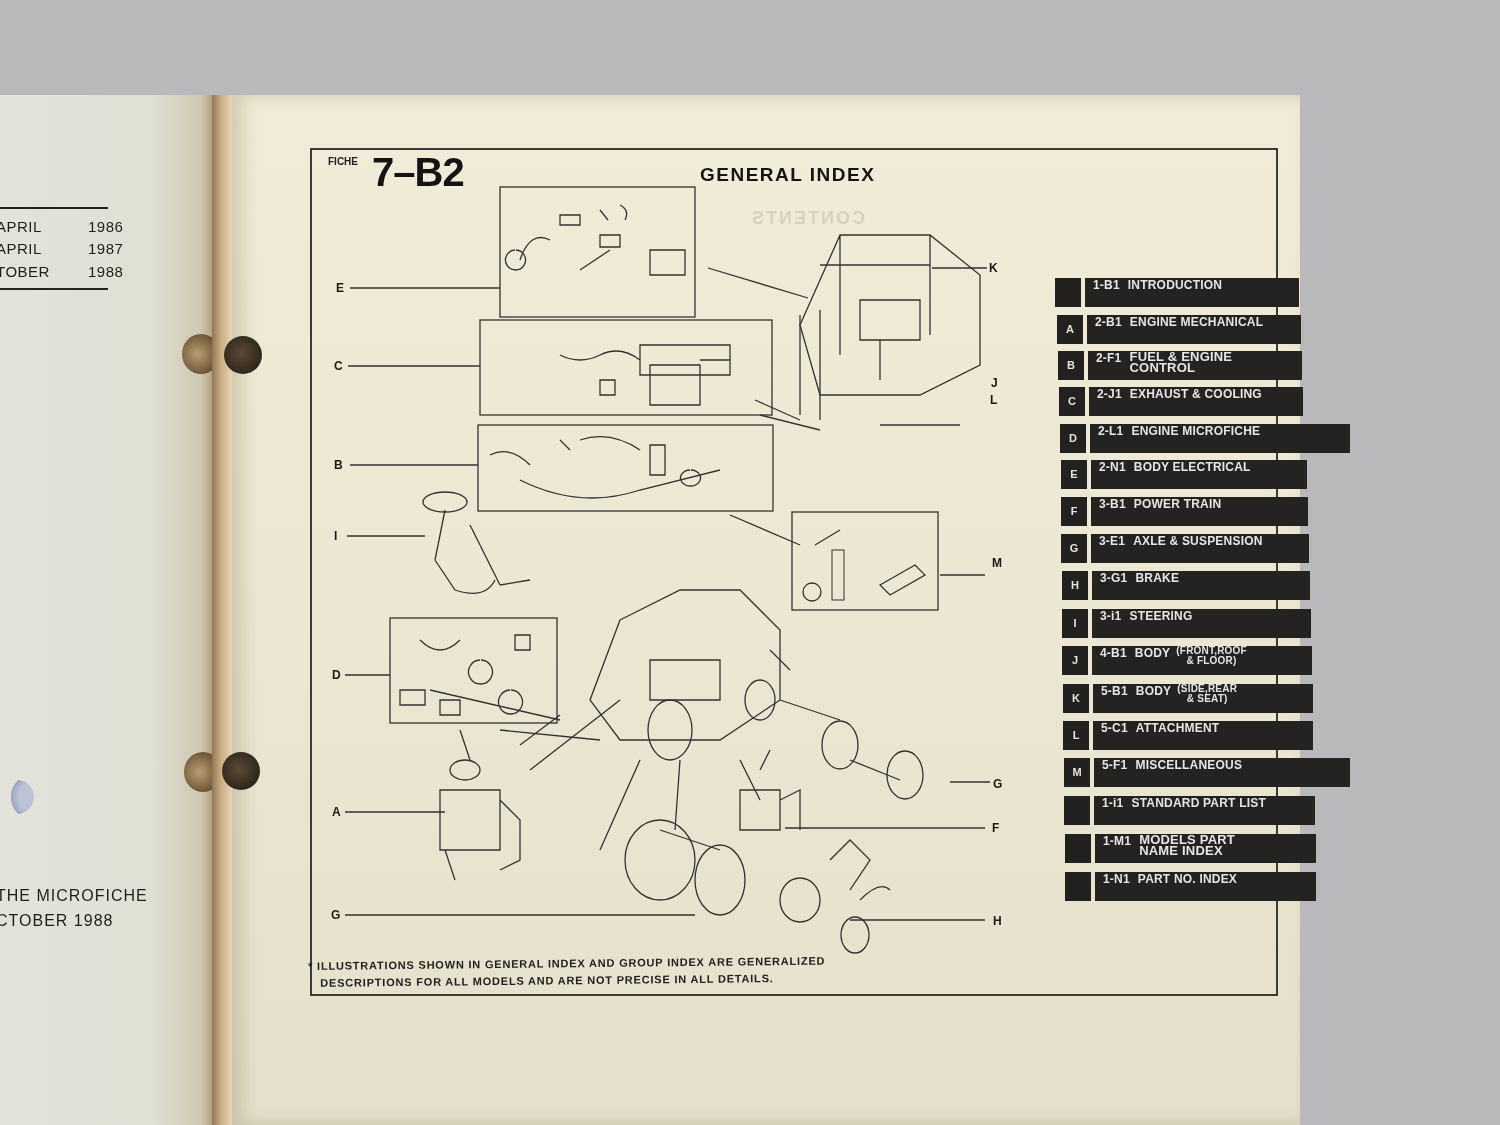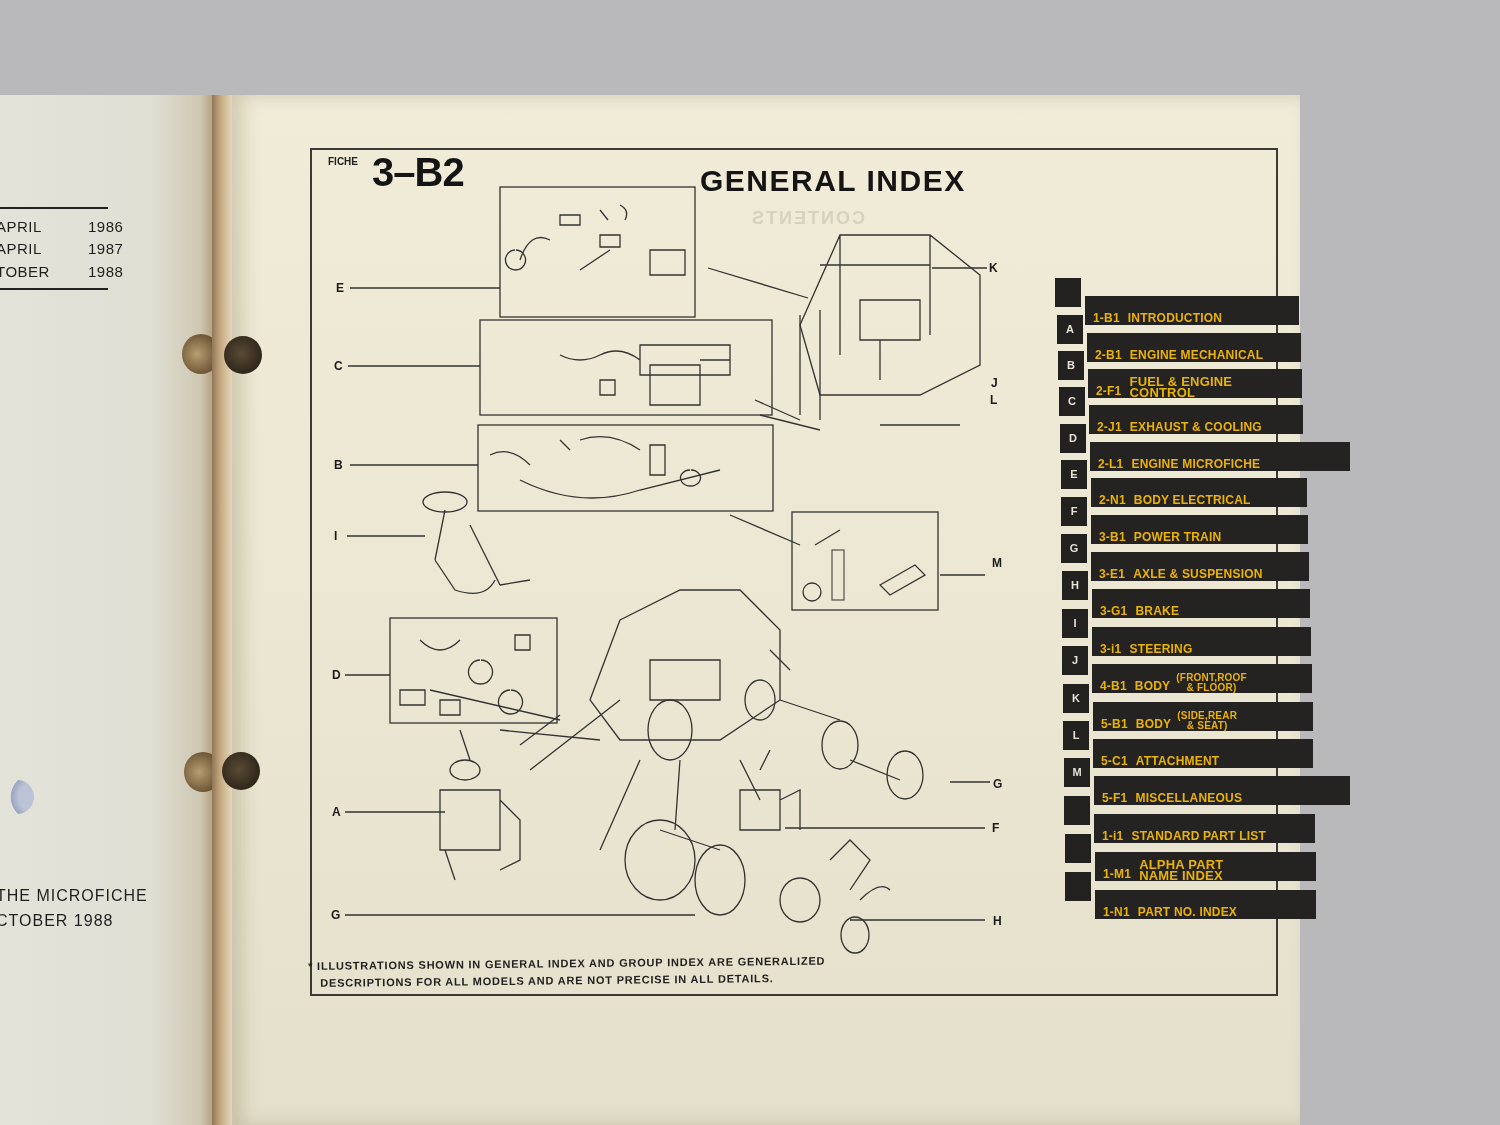--- a/index.html
+++ b/index.html
@@ -44,39 +44,39 @@
   .hole-left {
     position:absolute; width:38px; height:40px; border-radius:50%;
     background:radial-gradient(circle at 40% 50%, #b99d72, #6b5434 70%);
   }
   .frame {
     position:absolute; left:310px; top:148px; width:968px; height:848px;
     border:2px solid #3a3a36; box-sizing:border-box;
   }
   .fiche-label { position:absolute; left:328px; top:156px; font-size:10px; font-weight:bold; color:#222; }
   .fiche-num { position:absolute; left:372px; top:150px; font-size:40px; font-weight:bold; color:#141414; letter-spacing:-1px; }
-  .page-title { position:absolute; left:700px; top:164px; font-size:30px; font-weight:bold; color:#151515; letter-spacing:1.5px; }
+  .page-title { position:absolute; left:700px; top:164px; font-size:19px; font-weight:bold; color:#151515; letter-spacing:1.5px; }
   .ghost-title { position:absolute; left:750px; top:208px; font-size:18px; font-weight:bold; color:#d7d2bd; transform:scaleX(-1); letter-spacing:2px; }
   
   .diagram { position:absolute; left:0; top:0; width:1500px; height:1125px; }
   .callout { position:absolute; font-size:12px; font-weight:bold; color:#1a1a1a; }
   .footnote { position:absolute; left:308px; top:958px; font-size:11px; font-weight:bold; color:#222; letter-spacing:0.8px; line-height:17px; transform:rotate(-0.6deg); transform-origin:left top; }
   
   .tab {
     position:absolute; height:29px;
   }
   .tab .key {
     position:absolute; left:0; top:0; width:26px; height:29px; background:#232020;
     color:#e6e2d6; font-size:11px; font-weight:bold; text-align:center; line-height:29px;
   }
   .tab .bar {
     position:absolute; left:30px; top:0; height:29px; background:#252222;
-    color:#eab308; font-family:"Liberation Sans Narrow","Liberation Sans",sans-serif;
-    font-size:12px; font-weight:bold; display:flex; align-items:flex-end; padding-left:8px;
-    box-sizing:border-box; letter-spacing:0.2px;margin-top:18px;
+    color:#e5e5e5; font-family:"Liberation Sans Narrow","Liberation Sans",sans-serif;
+    font-size:12px; font-weight:bold; display:flex; align-items:flex-start; padding-left:8px;
+    box-sizing:border-box; letter-spacing:0.2px;
   }
   .tab .code { margin-right:8px; white-space:nowrap; }
   .tab .lbl { white-space:nowrap; }
   .tab .lbl2 { font-size:13px; line-height:11px; }
   .tab .small { font-size:10px; line-height:10px; display:inline-block; margin-left:6px; text-align:center;}
 </style>
 </head>
 <body>
 
 <div class="left-page"></div>
@@ -101,21 +101,21 @@
 <div class="hole-left" style="left:184px; top:752px;"></div>
 
 <div class="gutter"></div>
 <div class="right-page"></div>
 <div class="hole" style="left:224px; top:336px;"></div>
 <div class="hole" style="left:222px; top:752px;"></div>
 
 <div class="frame"></div>
 <div class="ghost-title">CONTENTS</div>
 <div class="fiche-label">FICHE</div>
-<div class="fiche-num">3–B2</div>
+<div class="fiche-num">7–B2</div>
 <div class="page-title">GENERAL INDEX</div>
 
 <svg class="diagram" viewBox="0 0 1500 1125" xmlns="http://www.w3.org/2000/svg">
   <g fill="none" stroke="#333" stroke-width="1.3">
 
     <rect x="500" y="187" width="195" height="130"></rect>
     <path d="M520 260 q10-30 30-20 M560 215 h20 v10 h-20z M600 210 l8 10 M620 205 q10 5 5 15 M650 250 h35 v25 h-35z M515 250 a10 10 0 1 0 1 0 M580 270 l30 -20 M600 235 h20 v12 h-20z"></path>
 
     <rect x="480" y="320" width="292" height="95"></rect>
     <path d="M640 345 h90 v30 h-90z M650 365 h50 v40 h-50z M600 380 h15 v15 h-15z M560 355 q20 10 40 0 q20 -10 40 5 M700 360 h30"></path>
@@ -288,21 +288,21 @@
   <div class="key"></div>
   <div class="bar" style="width:221px;">
       <span class="code">1-i1</span>
       <span class="lbl">STANDARD PART LIST</span>
     </div>
 </div>
 <div class="tab" style="left:1065px; top:834px;">
   <div class="key"></div>
   <div class="bar" style="width:221px;">
       <span class="code">1-M1</span>
-      <span class="lbl2"><span>ALPHA PART</span><br><span>NAME INDEX</span></span>
+      <span class="lbl2"><span>MODELS PART</span><br><span>NAME INDEX</span></span>
     </div>
 </div>
 <div class="tab" style="left:1065px; top:872px;">
   <div class="key"></div>
   <div class="bar" style="width:221px;">
       <span class="code">1-N1</span>
       <span class="lbl">PART NO. INDEX</span>
     </div>
 </div>
 

